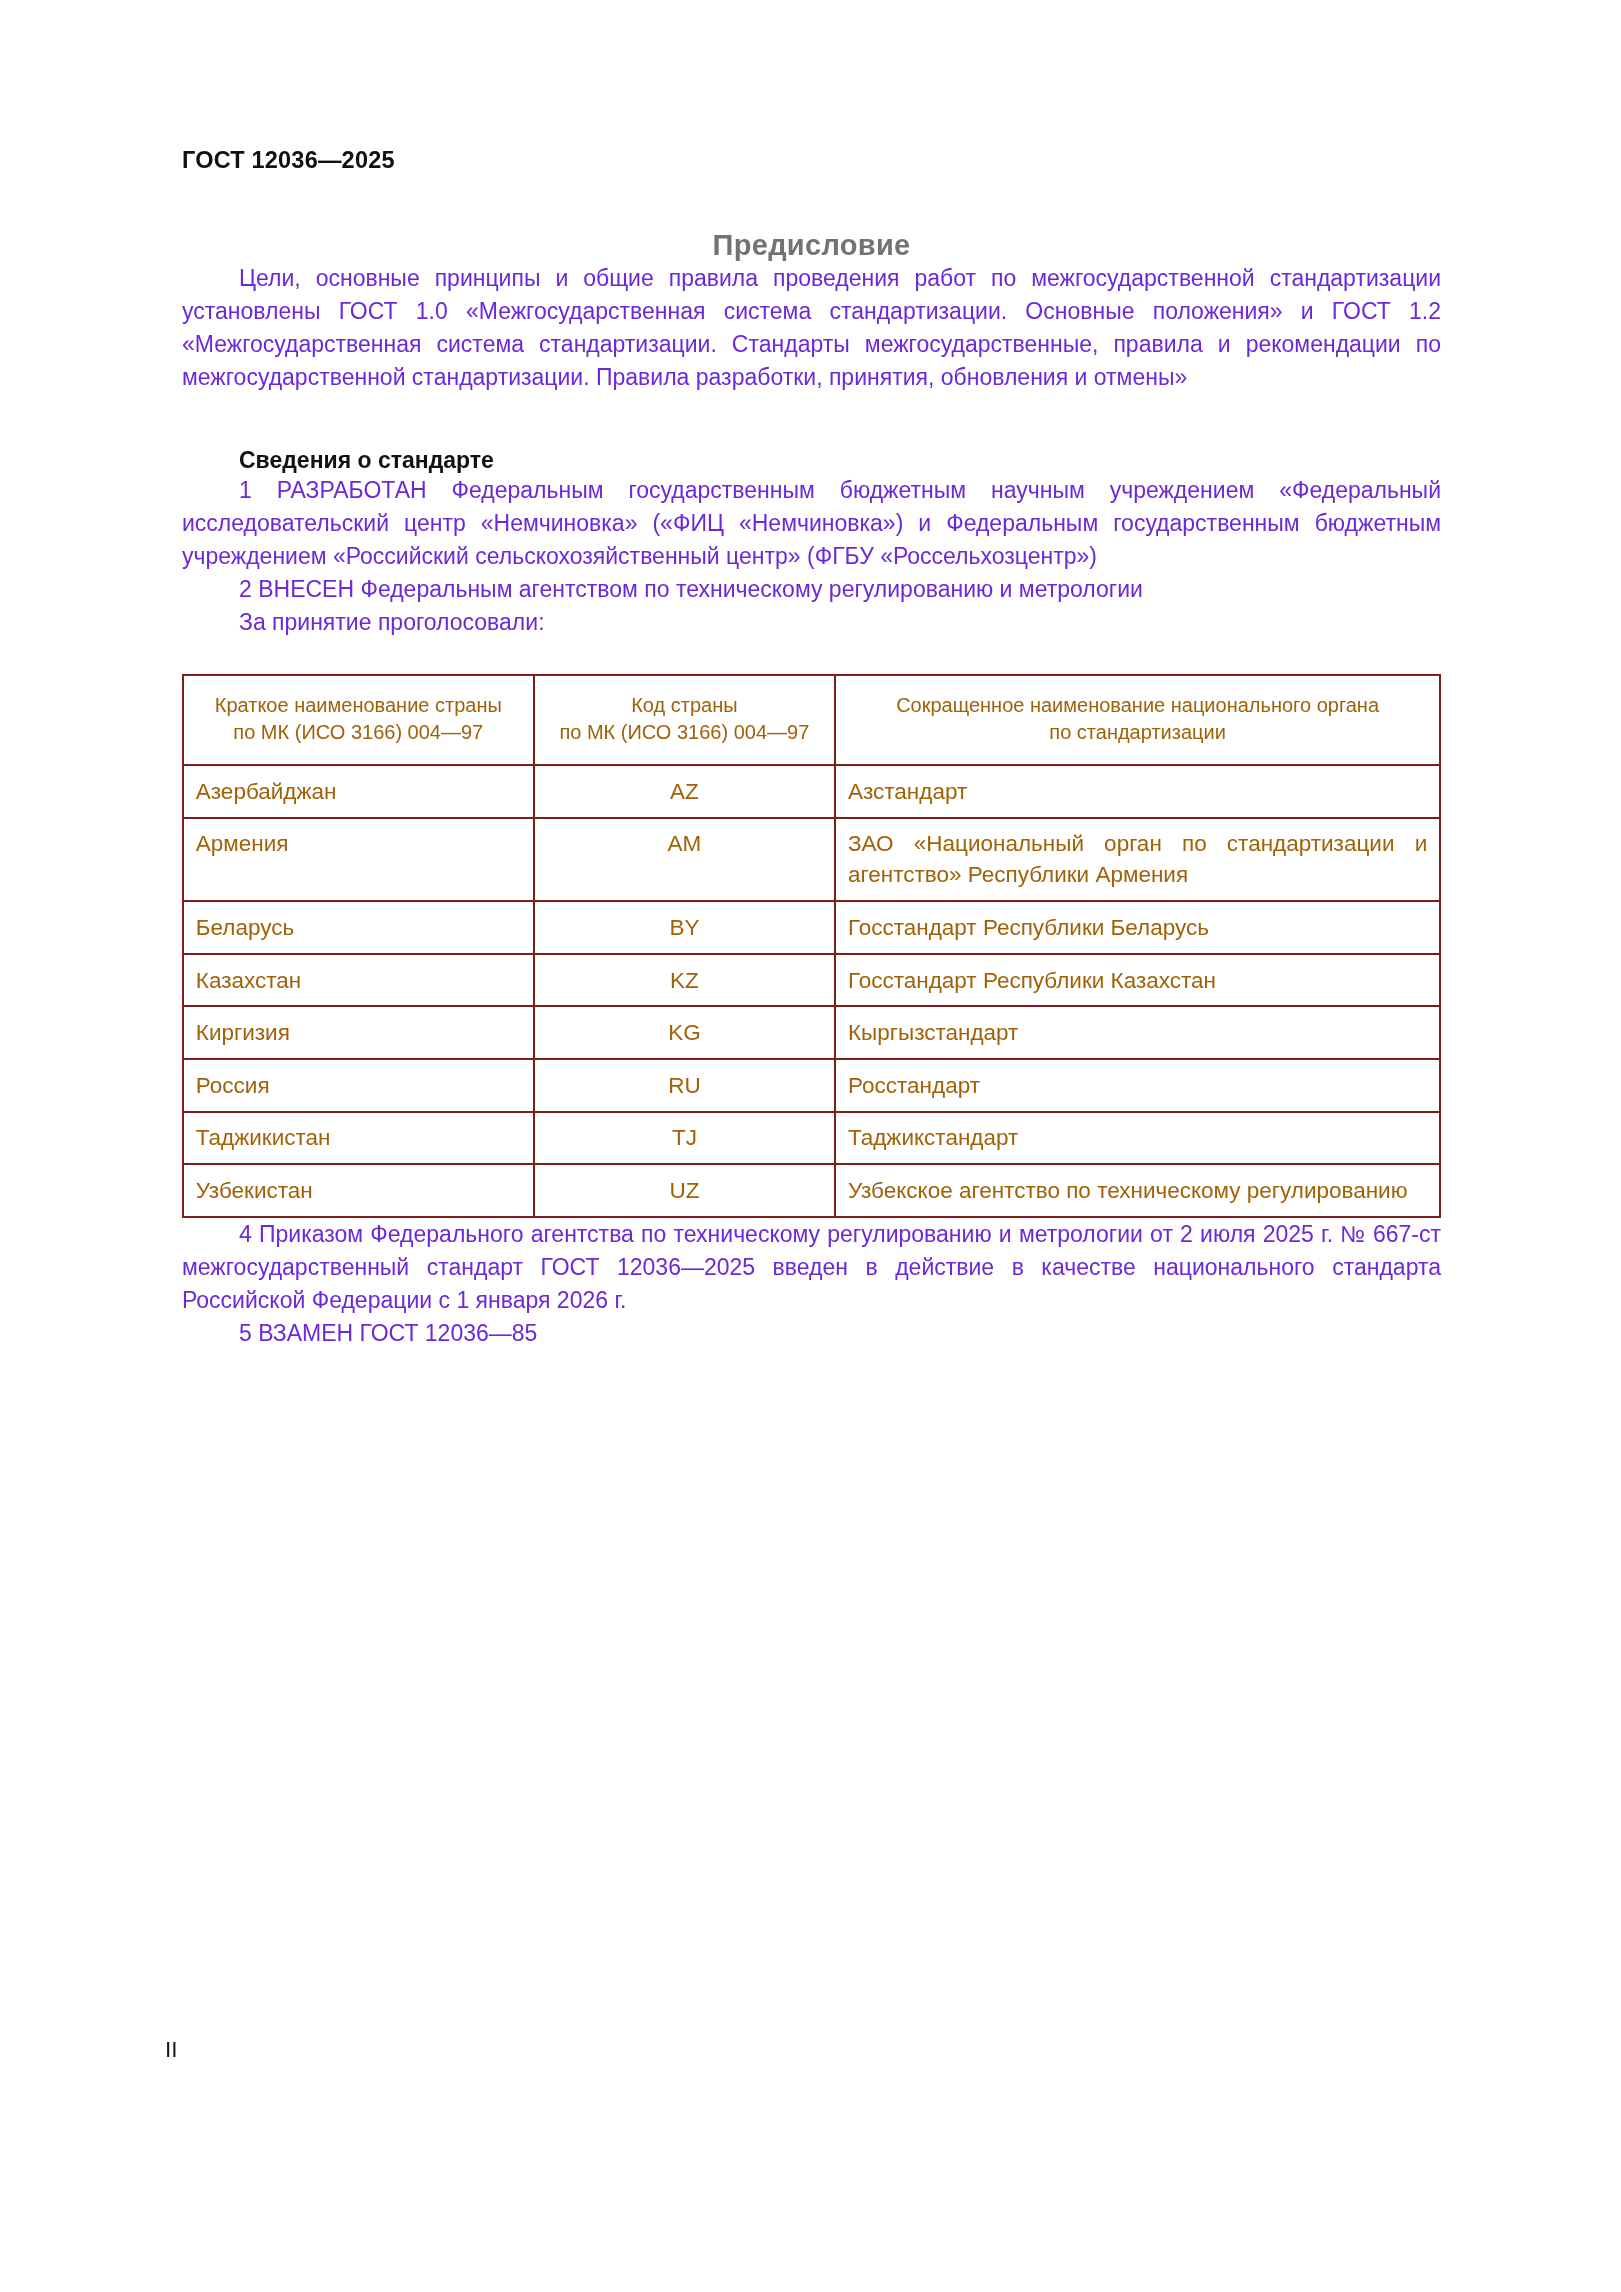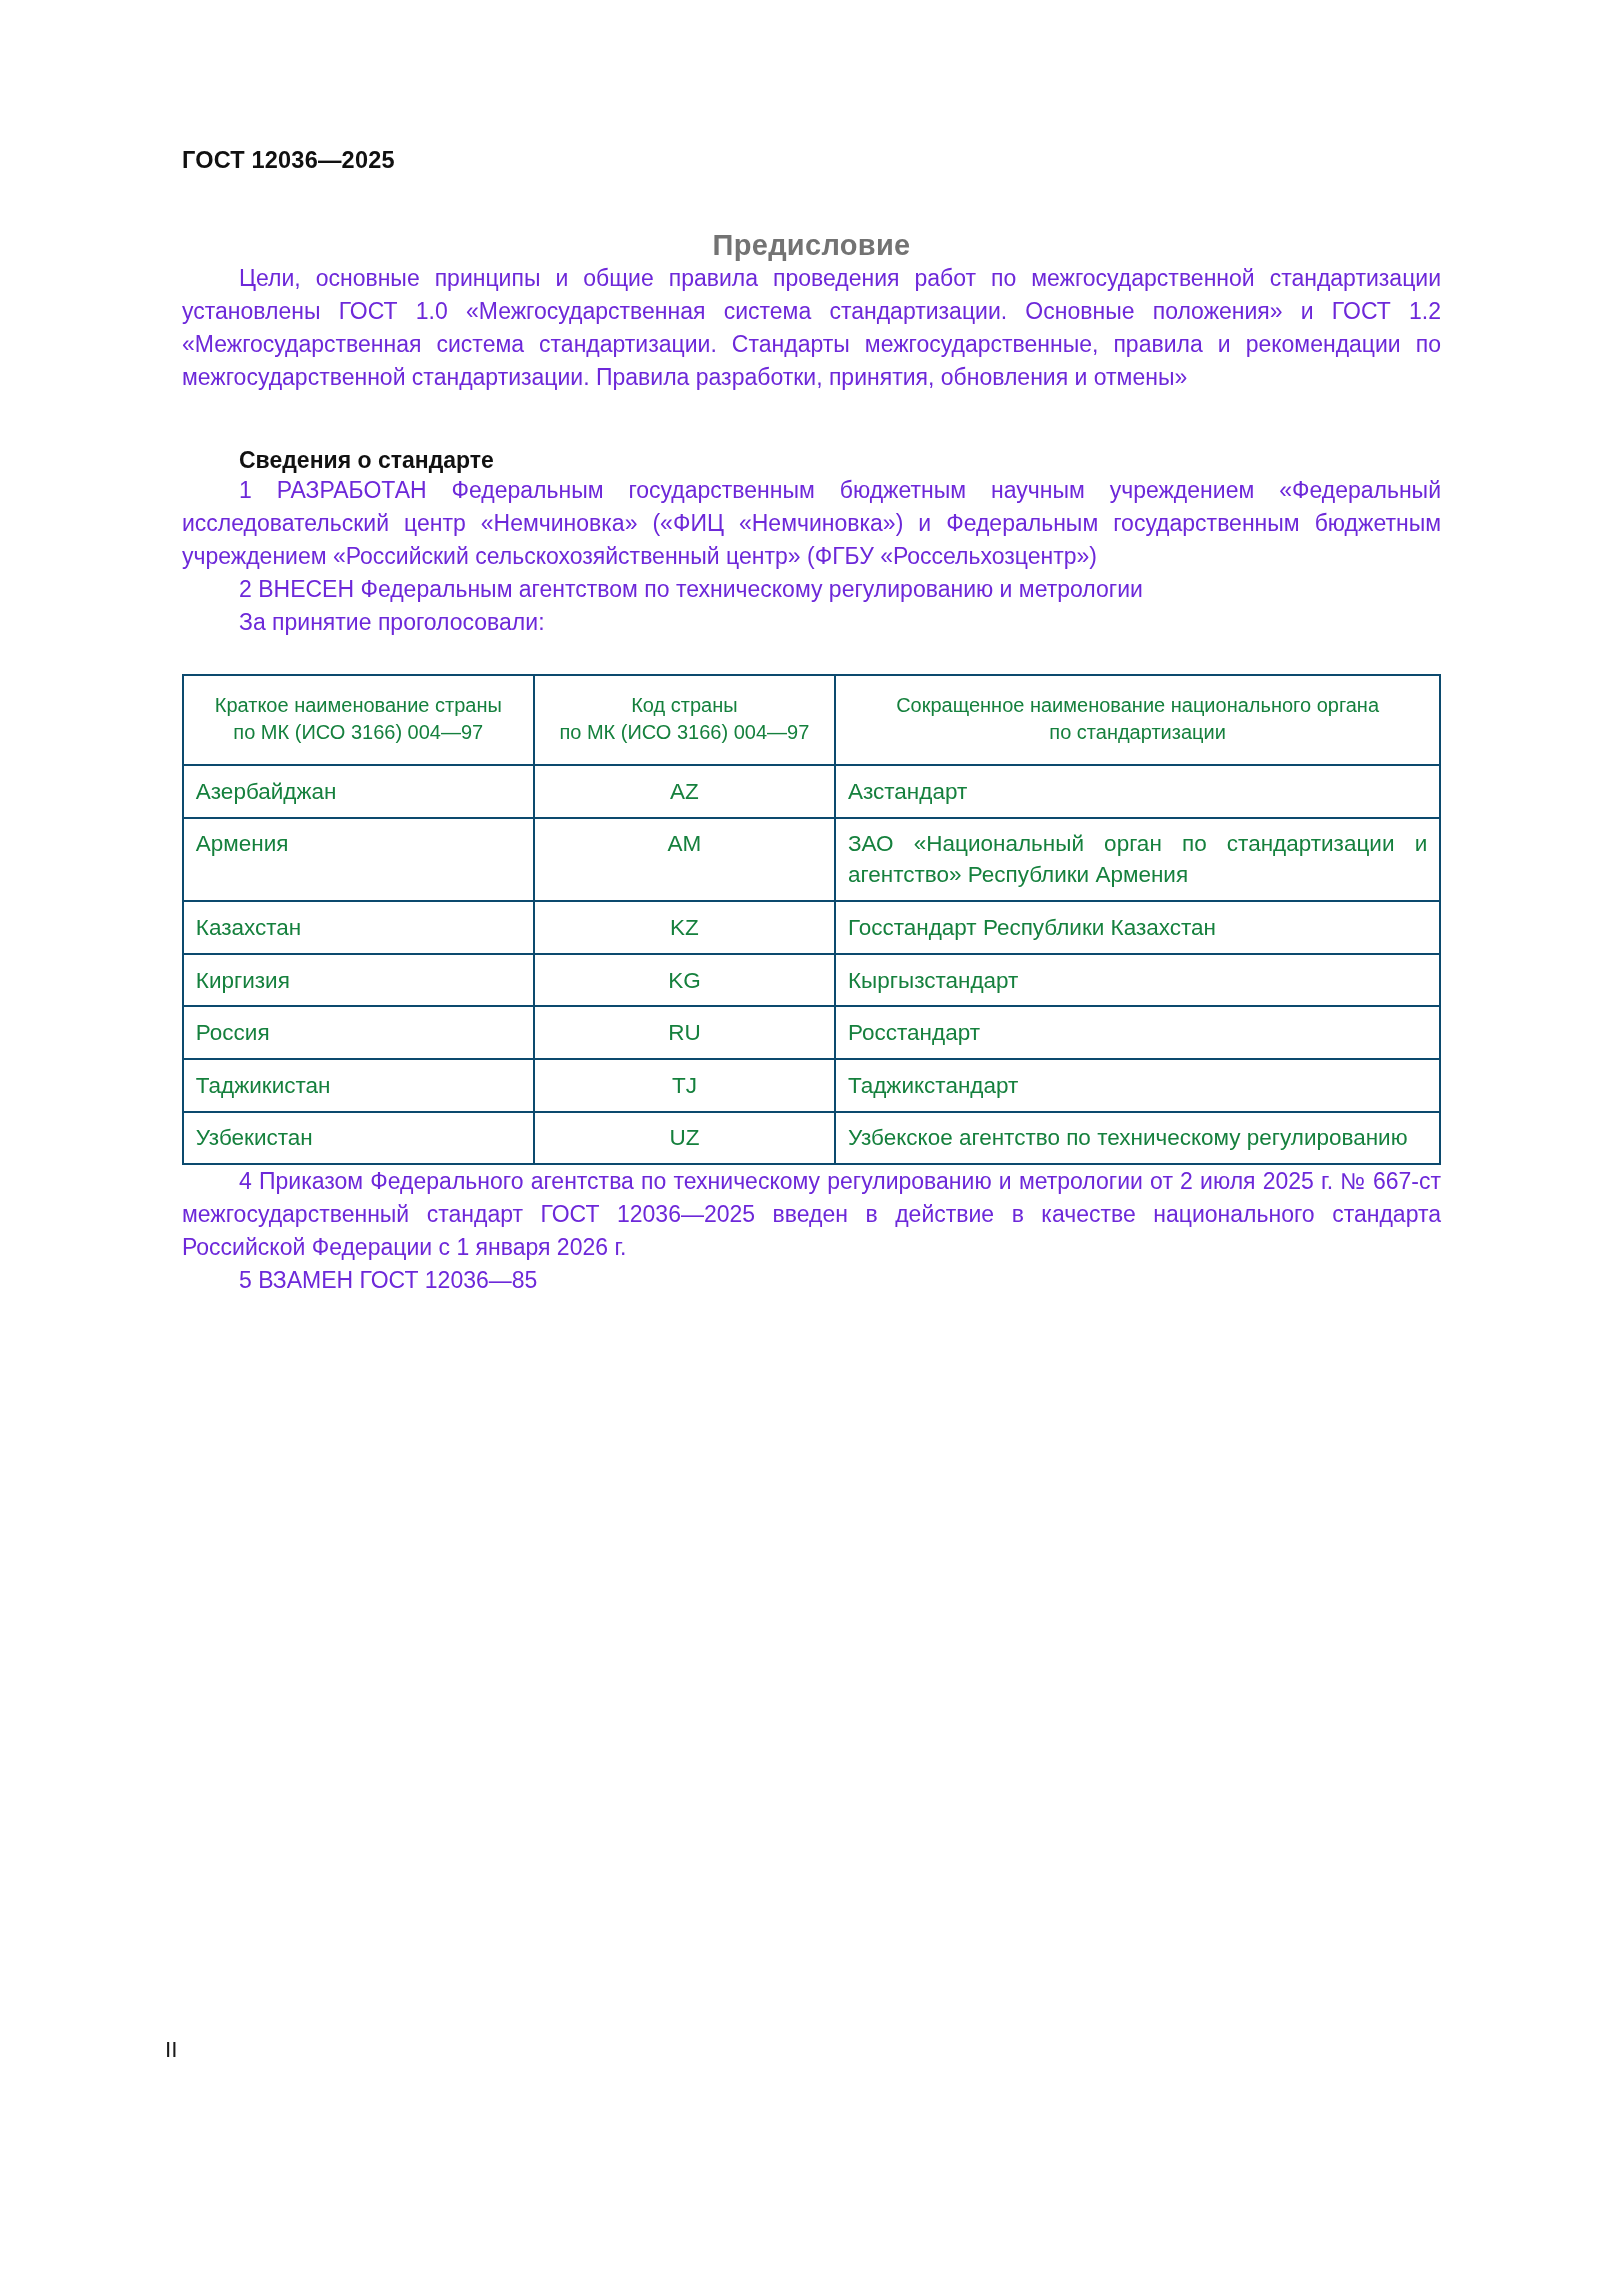--- a/index.html
+++ b/index.html
@@ -67,23 +67,23 @@
     text-align: left;
   }
   
   table.votes {
     margin-top: 35px;
     border-collapse: collapse;
     width: 1259px;
     table-layout: fixed;
   }
   table.votes td, table.votes th {
-    border: 2px solid #0c4a6e;
+    border: 2px solid #7f1d1d;
     vertical-align: top;
-    color: #15803d;
+    color: #a16207;
     margin-left: 28px;
   }
   table.votes thead th {
     font-weight: normal;
     font-size: 20px;
     line-height: 27.4px;
     text-align: center;
     padding: 15.7px 7.8px 17.6px 7.8px;
   }
   table.votes tbody td {
@@ -152,20 +152,25 @@
           <td class="c-country">Азербайджан</td>
           <td class="c-code">AZ</td>
           <td class="c-body">Азстандарт</td>
         </tr>
         <tr>
           <td class="c-country">Армения</td>
           <td class="c-code">AM</td>
           <td class="c-body justify">ЗАО «Национальный орган по стандартизации и агентство» Республики Армения</td>
         </tr>
         <tr>
+          <td class="c-country">Беларусь</td>
+          <td class="c-code">BY</td>
+          <td class="c-body">Госстандарт Республики Беларусь</td>
+        </tr>
+        <tr>
           <td class="c-country">Казахстан</td>
           <td class="c-code">KZ</td>
           <td class="c-body">Госстандарт Республики Казахстан</td>
         </tr>
         <tr>
           <td class="c-country">Киргизия</td>
           <td class="c-code">KG</td>
           <td class="c-body">Кыргызстандарт</td>
         </tr>
         <tr>

